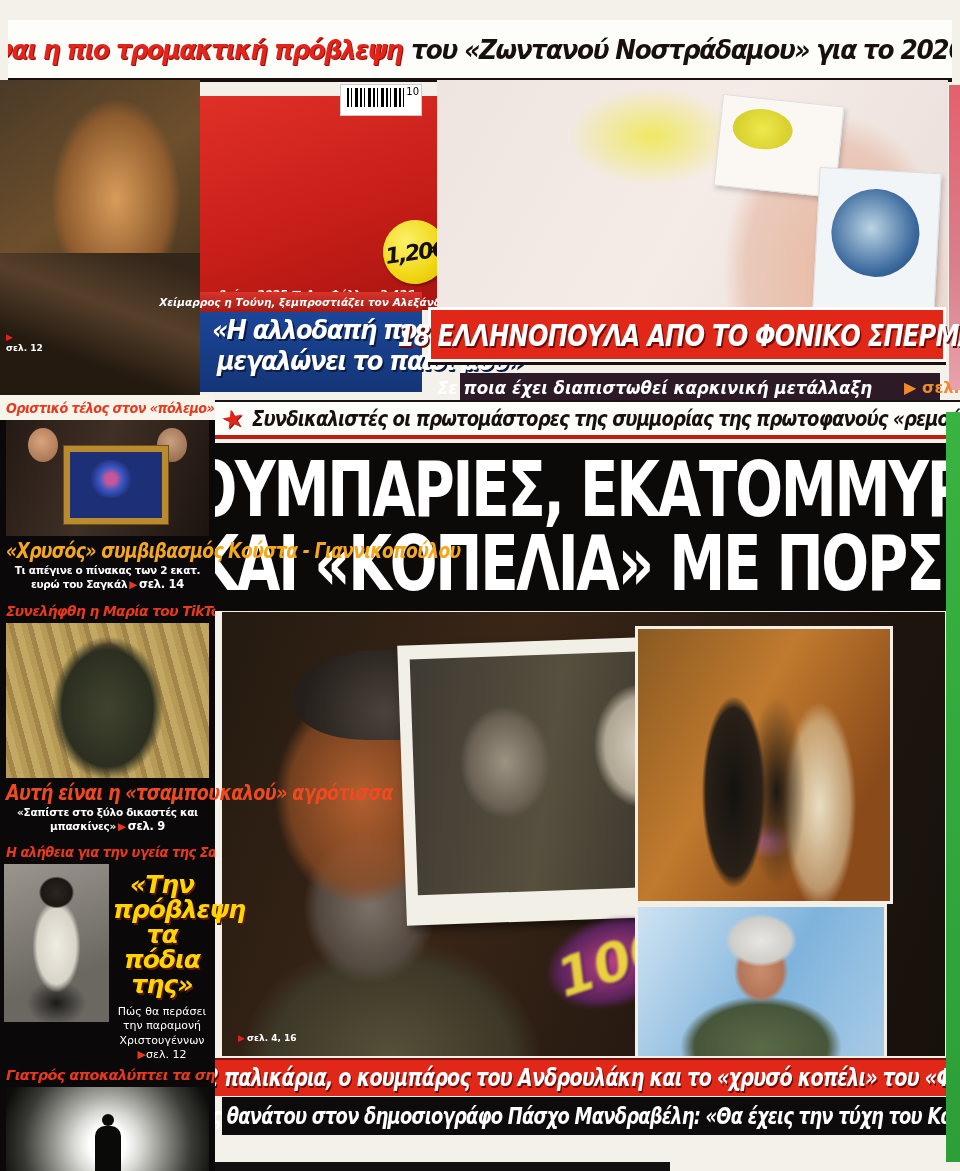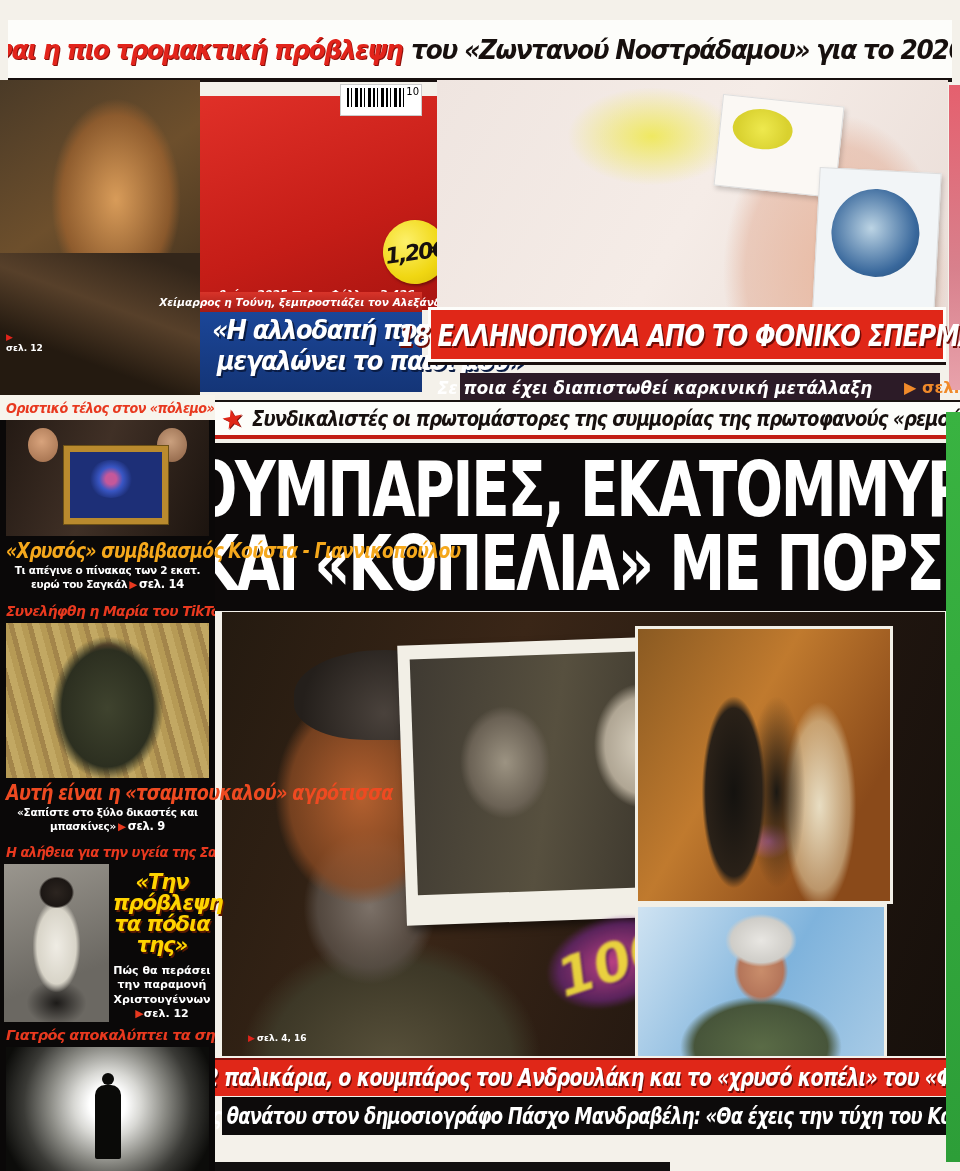--- a/index.html
+++ b/index.html
@@ -115,21 +115,21 @@
   .oldman{position:absolute;right:58px;top:292px;width:246px;height:152px;border:3px solid #f2efe6;
       background:
         radial-gradient(46px 34px at 50% 22%,#e8e6e2,#cfcdc8 65%,transparent 78%),
         radial-gradient(34px 40px at 50% 42%,#c98d6b,#b4755a 65%,transparent 80%),
         radial-gradient(95px 60px at 50% 92%,#5a6b46,#47553a 70%,transparent 85%),
         linear-gradient(120deg,#cfe3f2,#7fb3dc 55%,#a8cbe6);}
   .stamp{position:absolute;left:300px;top:290px;width:180px;height:120px;transform:rotate(-18deg);
       background:radial-gradient(closest-side,rgba(210,70,150,.85),rgba(120,40,140,.6) 60%,transparent 75%);
       display:flex;align-items:center;justify-content:center;filter:blur(1px);}
   .stamp span{font-size:54px;font-weight:900;font-style:italic;color:#f3e23a;text-shadow:2px 2px 0 #5c1a66;opacity:.9;}
-  .mp-tag{left:26px;bottom:12px;position:absolute;}
+  .mp-tag{left:16px;bottom:12px;position:absolute;}
 
   .bottom-red{left:215px;top:1058px;width:745px;height:36px;background:#e02718;border-top:2px solid #7a0f0b;
       display:flex;align-items:center;justify-content:center;}
   .bottom-red span{color:#fff;font-weight:900;font-style:italic;font-size:24px;letter-spacing:-1px;text-shadow:1.5px 1.5px 0 #6d0c06;}
   .bottom-black{left:222px;top:1097px;width:731px;height:38px;background:#0d0b0b;display:flex;align-items:center;justify-content:center;}
   .bottom-black span{color:#fff;font-weight:900;font-style:italic;font-size:23px;letter-spacing:-1px;}
   .foot-bar{left:100px;top:1162px;width:570px;height:9px;background:#121010;}
 
   
   .sidebar{left:0;top:395px;width:215px;height:776px;background:#0a0808;}
@@ -155,23 +155,23 @@
       linear-gradient(160deg,#9a968e,#6b6862 70%);}
   .ph-tunnel{height:137px;background:radial-gradient(circle at 50% 42%,#ffffff 0 14%,#d8d8d4 26%,#8a8a84 45%,#3a3a36 65%,#0c0c0a 85%);}
   .ph-tunnel .sil{position:absolute;left:50%;top:28%;width:26px;height:74px;margin-left:-13px;
       background:#0a0a08;border-radius:10px 10px 2px 2px;}
   .ph-tunnel .sil:before{content:"";position:absolute;left:7px;top:-12px;width:12px;height:12px;border-radius:50%;background:#0a0a08;}
   .sb-title{padding:4px 6px 1px 6px;font-weight:900;font-style:italic;font-size:21px;letter-spacing:-.8px;line-height:1.05;white-space:nowrap;}
   .t-orange{color:#f5a81c;} .t-red{color:#ee4a21;}
   .sb-sub{padding:1px 6px 6px 6px;color:#fff;font-weight:bold;font-size:10.5px;letter-spacing:-.3px;line-height:1.25;text-align:center;}
   .sb-sub .arr{color:#e8391f;margin:0 2px;} .sb-sub .pg{color:#fff;font-size:11.5px;}
   .sb-item3 .right-col{margin-left:113px;padding-right:4px;}
-  .sb-item3 .big{font-weight:900;font-style:italic;color:#ffd400;font-size:21px;line-height:1.0;letter-spacing:-1px;
+  .sb-item3 .big{font-weight:900;font-style:italic;color:#ffd400;font-size:25px;line-height:1.0;letter-spacing:-1px;
       text-align:center;padding-top:8px;text-shadow:1.5px 1.5px 0 #5c1a00;}
-  .sb-item3 .sub3{color:#fff;font-weight:bold;font-size:11px;text-align:center;padding-top:8px;line-height:1.3;}
+  .sb-item3 .sub3{color:#fff;font-weight:normal;font-size:11px;text-align:center;padding-top:8px;line-height:1.3;}
   .clear{clear:both;}
 </style>
 </head>
 <body>
 
 <div class="page">
 
   <div class="abs top-strip">
     <span class="txt condL" style="transform:scaleX(.92)">
       <span class="top-red">Αυτή είναι η πιο τρομακτική πρόβλεψη</span><span class="top-black">του «Ζωντανού Νοστράδαμου» για το 2026</span>

